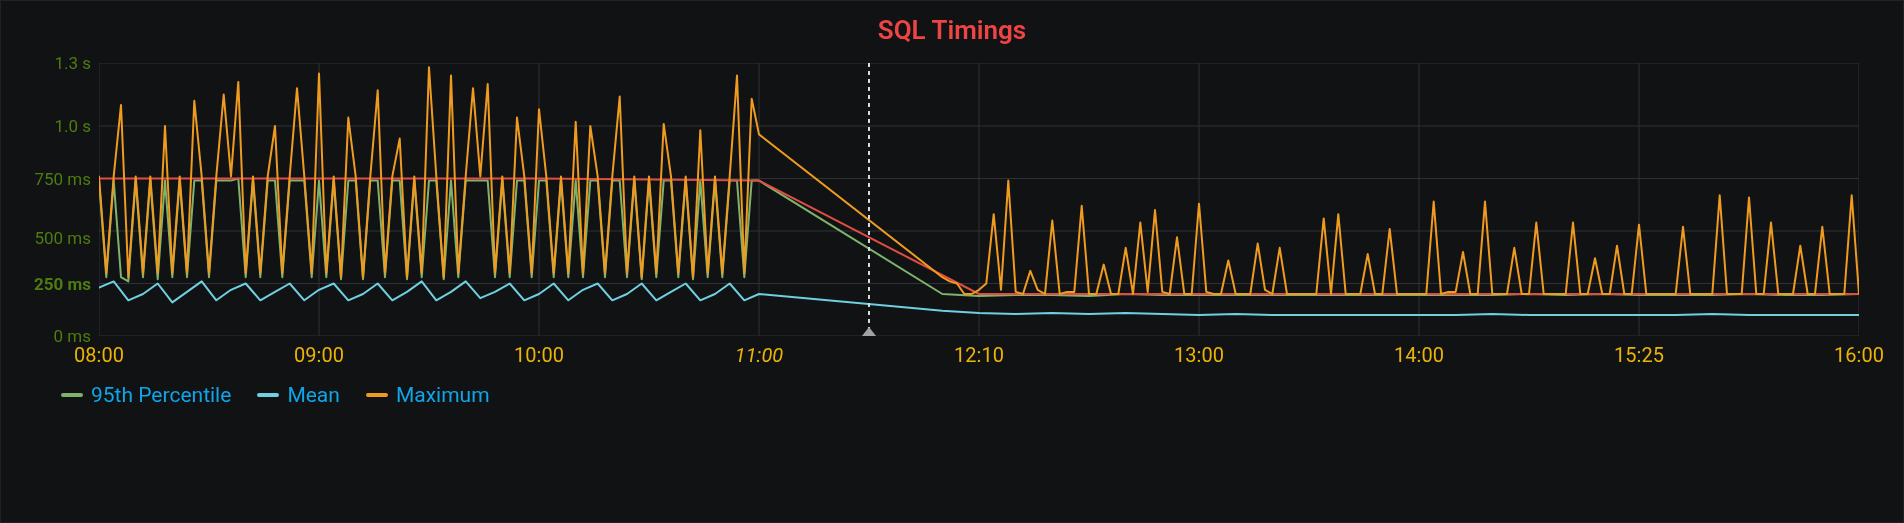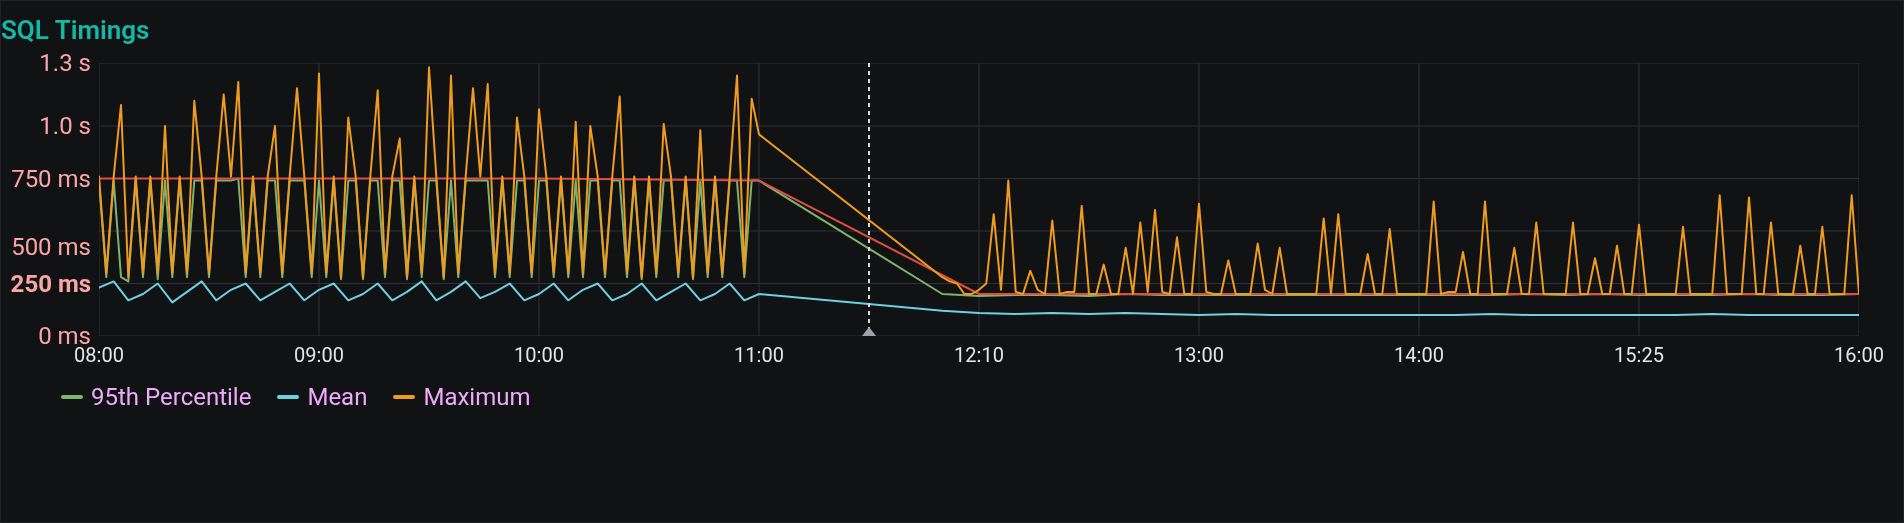--- a/index.html
+++ b/index.html
@@ -1,40 +1,40 @@
 <!DOCTYPE html>
 <html><head>
 <meta charset="utf-8">
 <style>
   html,body{margin:0;padding:0;background:#0b0b0b;color:#d8d9da;font-family:-apple-system,BlinkMacSystemFont,"Segoe UI",Roboto,Helvetica,Arial,sans-serif;}
   .panel{position:relative;width:1904px;height:523px;box-sizing:border-box;background:#111214;border:1px solid #202226;}
-  .title{position:absolute;top:14px;left:0;right:0;font-size:26px;font-weight:600;color:#14b8a6;}
+  .title{position:absolute;top:14px;left:0;right:0;text-align:center;font-size:26px;font-weight:600;color:#ef4444;}
   .plot{position:absolute;left:98px;top:62px;width:1760px;height:273px;}
   .plot svg{display:block;width:100%;height:100%;}
   .grid line{stroke:#2f3136;stroke-width:1;}
   .y-ticks{position:absolute;left:0;top:62px;width:96px;height:273px;}
-  .y-ticks div{position:absolute;right:6px;transform:translateY(-50%);font-size:24px;color:#fca5a5;white-space:nowrap;}
+  .y-ticks div{position:absolute;right:6px;transform:translateY(-50%);font-size:17px;color:#4d7c0f;white-space:nowrap;}
   .x-ticks{position:absolute;left:98px;top:342px;width:1760px;height:28px;}
-  .x-ticks div{position:absolute;top:0;transform:translateX(-50%);font-size:20px;color:#e5e5e5;}
-  .legend{position:absolute;left:60px;top:382px;display:flex;gap:26px;align-items:center;font-size:24px;color:#f0abfc;}
+  .x-ticks div{position:absolute;top:0;transform:translateX(-50%);font-size:20px;color:#eab308;}
+  .legend{position:absolute;left:60px;top:382px;display:flex;gap:26px;align-items:center;font-size:21px;color:#0ea5e9;}
   .legend .item{display:flex;align-items:center;gap:8px;cursor:pointer;}
   .legend .swatch{width:22px;height:4px;border-radius:2px;}
   .cursor-line{stroke:#d8d9da;stroke-width:2;stroke-dasharray:4 4;}
   .cursor-handle{fill:#9fa2a6;}
   .series{fill:none;stroke-width:2;stroke-linejoin:round;stroke-linecap:round;}
 </style>
 </head>
 <body>
 
 <div class="panel">
   <div class="title">SQL Timings</div>
   <div class="y-ticks">
       <div style="top: 273px;">0 ms</div>
       <div style="top: 220.5px; font-weight: bold;">250 ms</div>
-      <div style="top: 184px; margin-left: 8px;">500 ms</div>
+      <div style="top: 175px; margin-left: 8px;">500 ms</div>
       <div style="top: 115.5px; margin-left: 16px;">750 ms</div>
       <div style="top: 63px;">1.0 s</div>
       <div style="top: 0px;">1.3 s</div>
     </div>
   <div class="plot">
     <svg viewBox="0 0 1760 273" preserveAspectRatio="none">
       <g class="grid">
           <line x1="0" x2="1760" y1="273" y2="273"></line>
           <line x1="0" x2="1760" y1="220.5" y2="220.5"></line>
           <line x1="0" x2="1760" y1="168" y2="168"></line>
@@ -60,21 +60,21 @@
       <g class="cursor">
           <line class="cursor-line" x1="770" x2="770" y1="0" y2="273"></line>
           <path class="cursor-handle" d="M763 273 L777 273 L770 264 Z"></path>
         </g>
     </svg>
   </div>
   <div class="x-ticks">
       <div style="left: 0px;">08:00</div>
       <div style="left: 220px;">09:00</div>
       <div style="left: 440px;">10:00</div>
-      <div style="left: 660px;">11:00</div>
+      <div style="left: 660px; font-style: italic;">11:00</div>
       <div style="left: 880px;">12:10</div>
       <div style="left: 1100px;">13:00</div>
       <div style="left: 1320px;">14:00</div>
       <div style="left: 1540px;">15:25</div>
       <div style="left: 1760px;">16:00</div>
     </div>
   <div class="legend">
       <div class="item">
         <span class="swatch" style="background: rgb(126, 178, 109);"></span>
         <span>95th Percentile</span>

